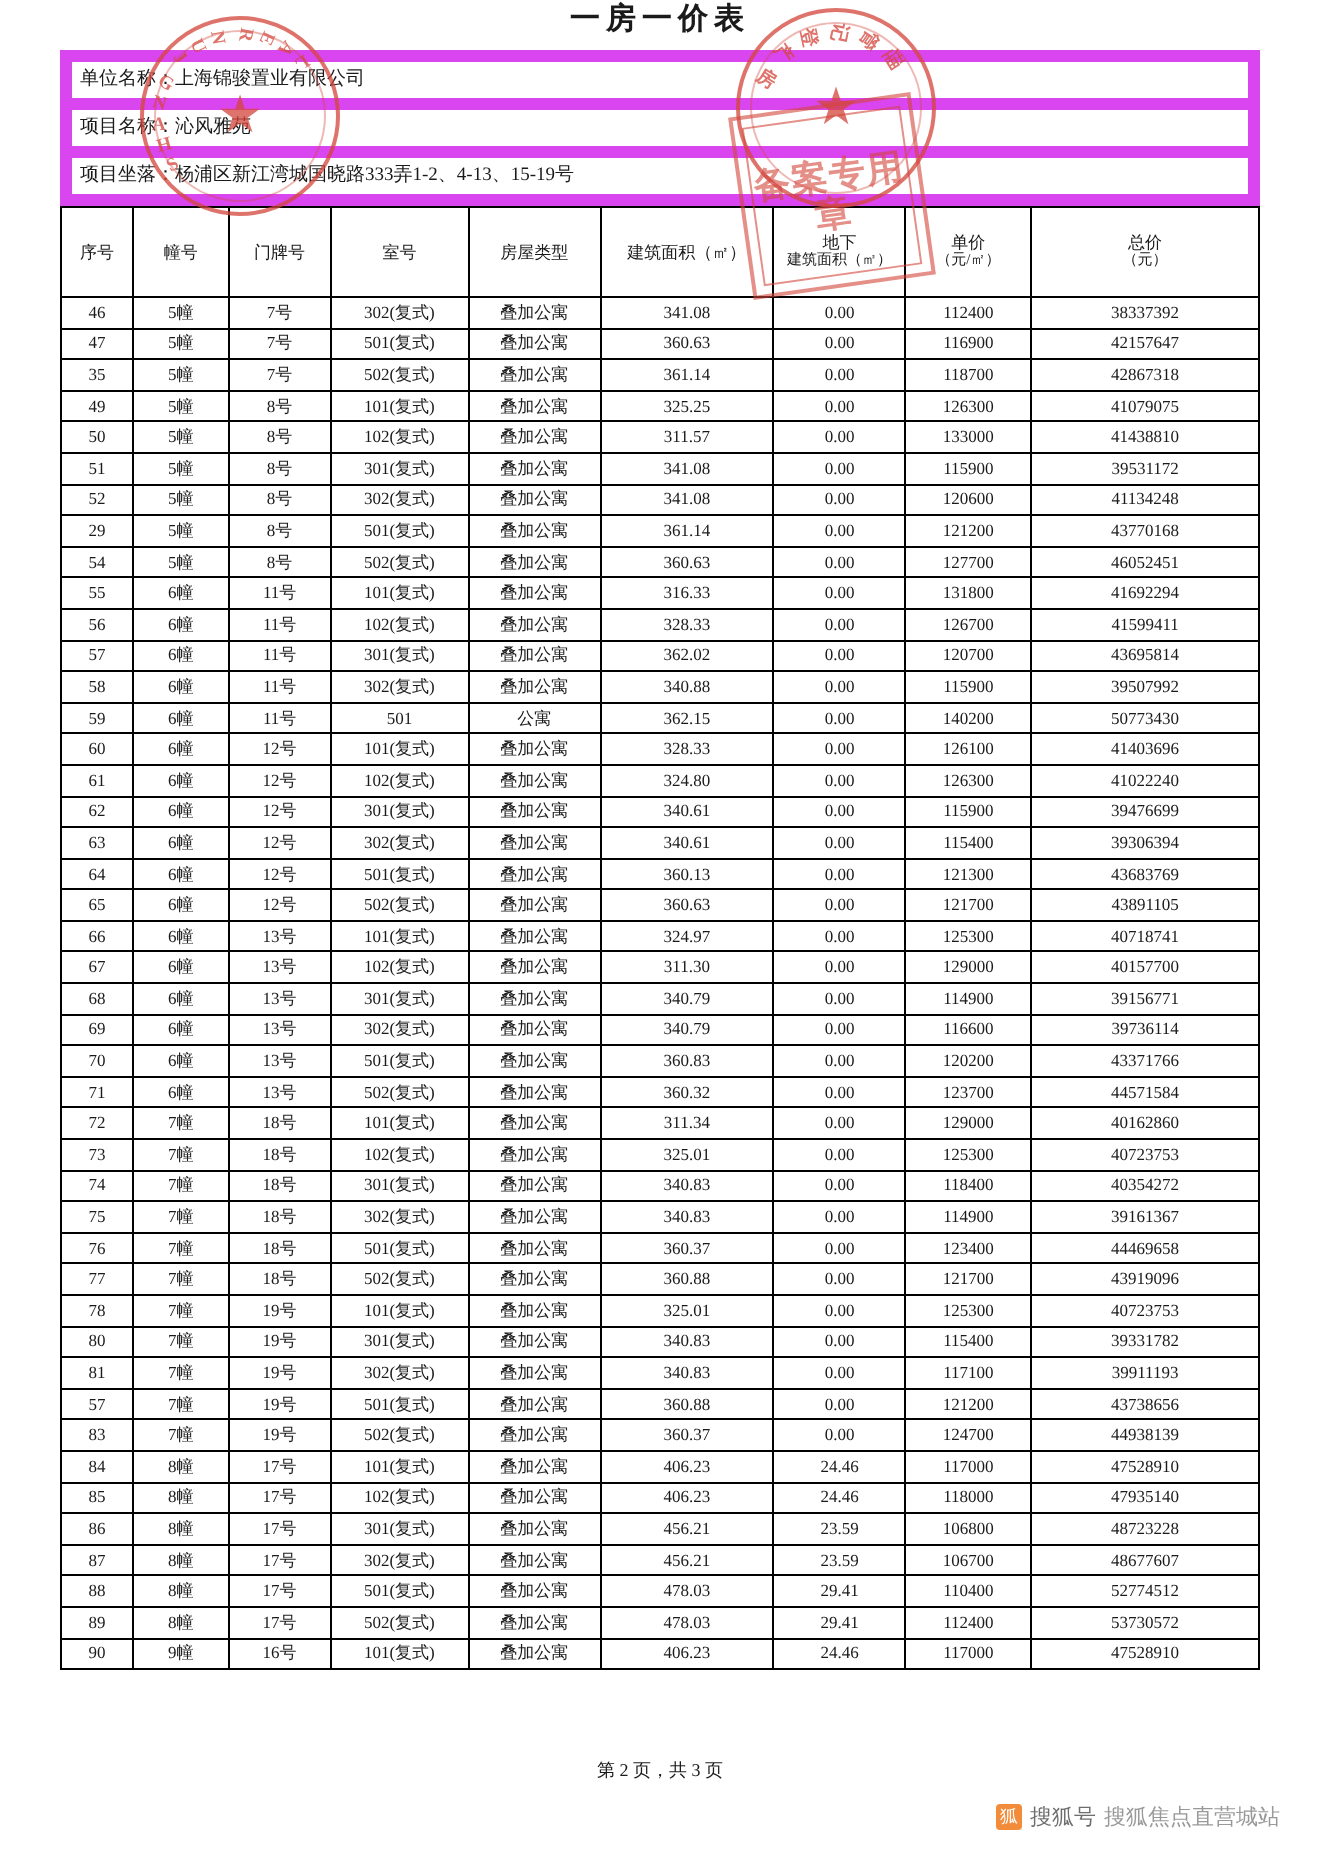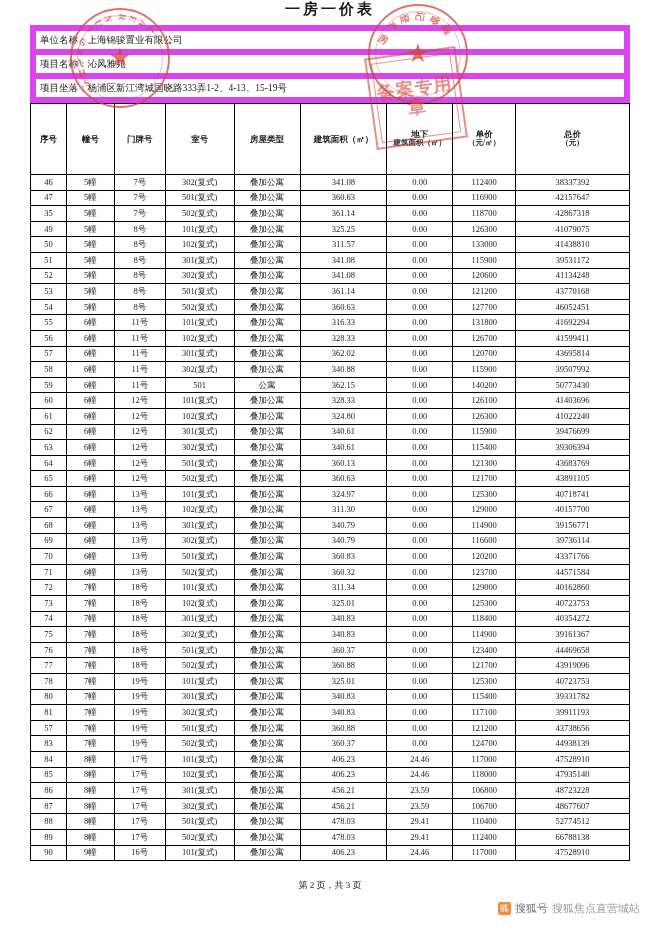--- a/index.html
+++ b/index.html
@@ -55,23 +55,23 @@
     font-size: 8.5px;
     text-align: center;
     vertical-align: middle;
     line-height: 1.05;
     padding: 0;
     height: 14.6px;
     overflow: hidden;
     white-space: nowrap;
   }
   table.grid th {
-    font-weight: bold;
+    font-weight: normal;
     font-size: 8.5px;
-    padding: 18px 0;
+    padding: 5px 0;
     margin-left: 32px;
   }
   table.grid th.tall {
     height: 34px;
   }
   .th2 { font-size: 7.5px; line-height: 1.15; }
   .footer {
     position: absolute;
     left: 0;
     right: 0;
@@ -360,21 +360,21 @@
             <td>5幢</td>
             <td>8号</td>
             <td>302(复式)</td>
             <td>叠加公寓</td>
             <td>341.08</td>
             <td>0.00</td>
             <td>120600</td>
             <td>41134248</td>
           </tr>
           <tr>
-            <td>53</td>
+            <td>29</td>
             <td>5幢</td>
             <td>8号</td>
             <td>501(复式)</td>
             <td>叠加公寓</td>
             <td>361.14</td>
             <td>0.00</td>
             <td>121200</td>
             <td>43770168</td>
           </tr>
           <tr>
@@ -753,21 +753,21 @@
           </tr>
           <tr>
             <td>89</td>
             <td>8幢</td>
             <td>17号</td>
             <td>502(复式)</td>
             <td>叠加公寓</td>
             <td>478.03</td>
             <td>29.41</td>
             <td>112400</td>
-            <td>66788138</td>
+            <td>53730572</td>
           </tr>
           <tr>
             <td>90</td>
             <td>9幢</td>
             <td>16号</td>
             <td>101(复式)</td>
             <td>叠加公寓</td>
             <td>406.23</td>
             <td>24.46</td>
             <td>117000</td>

